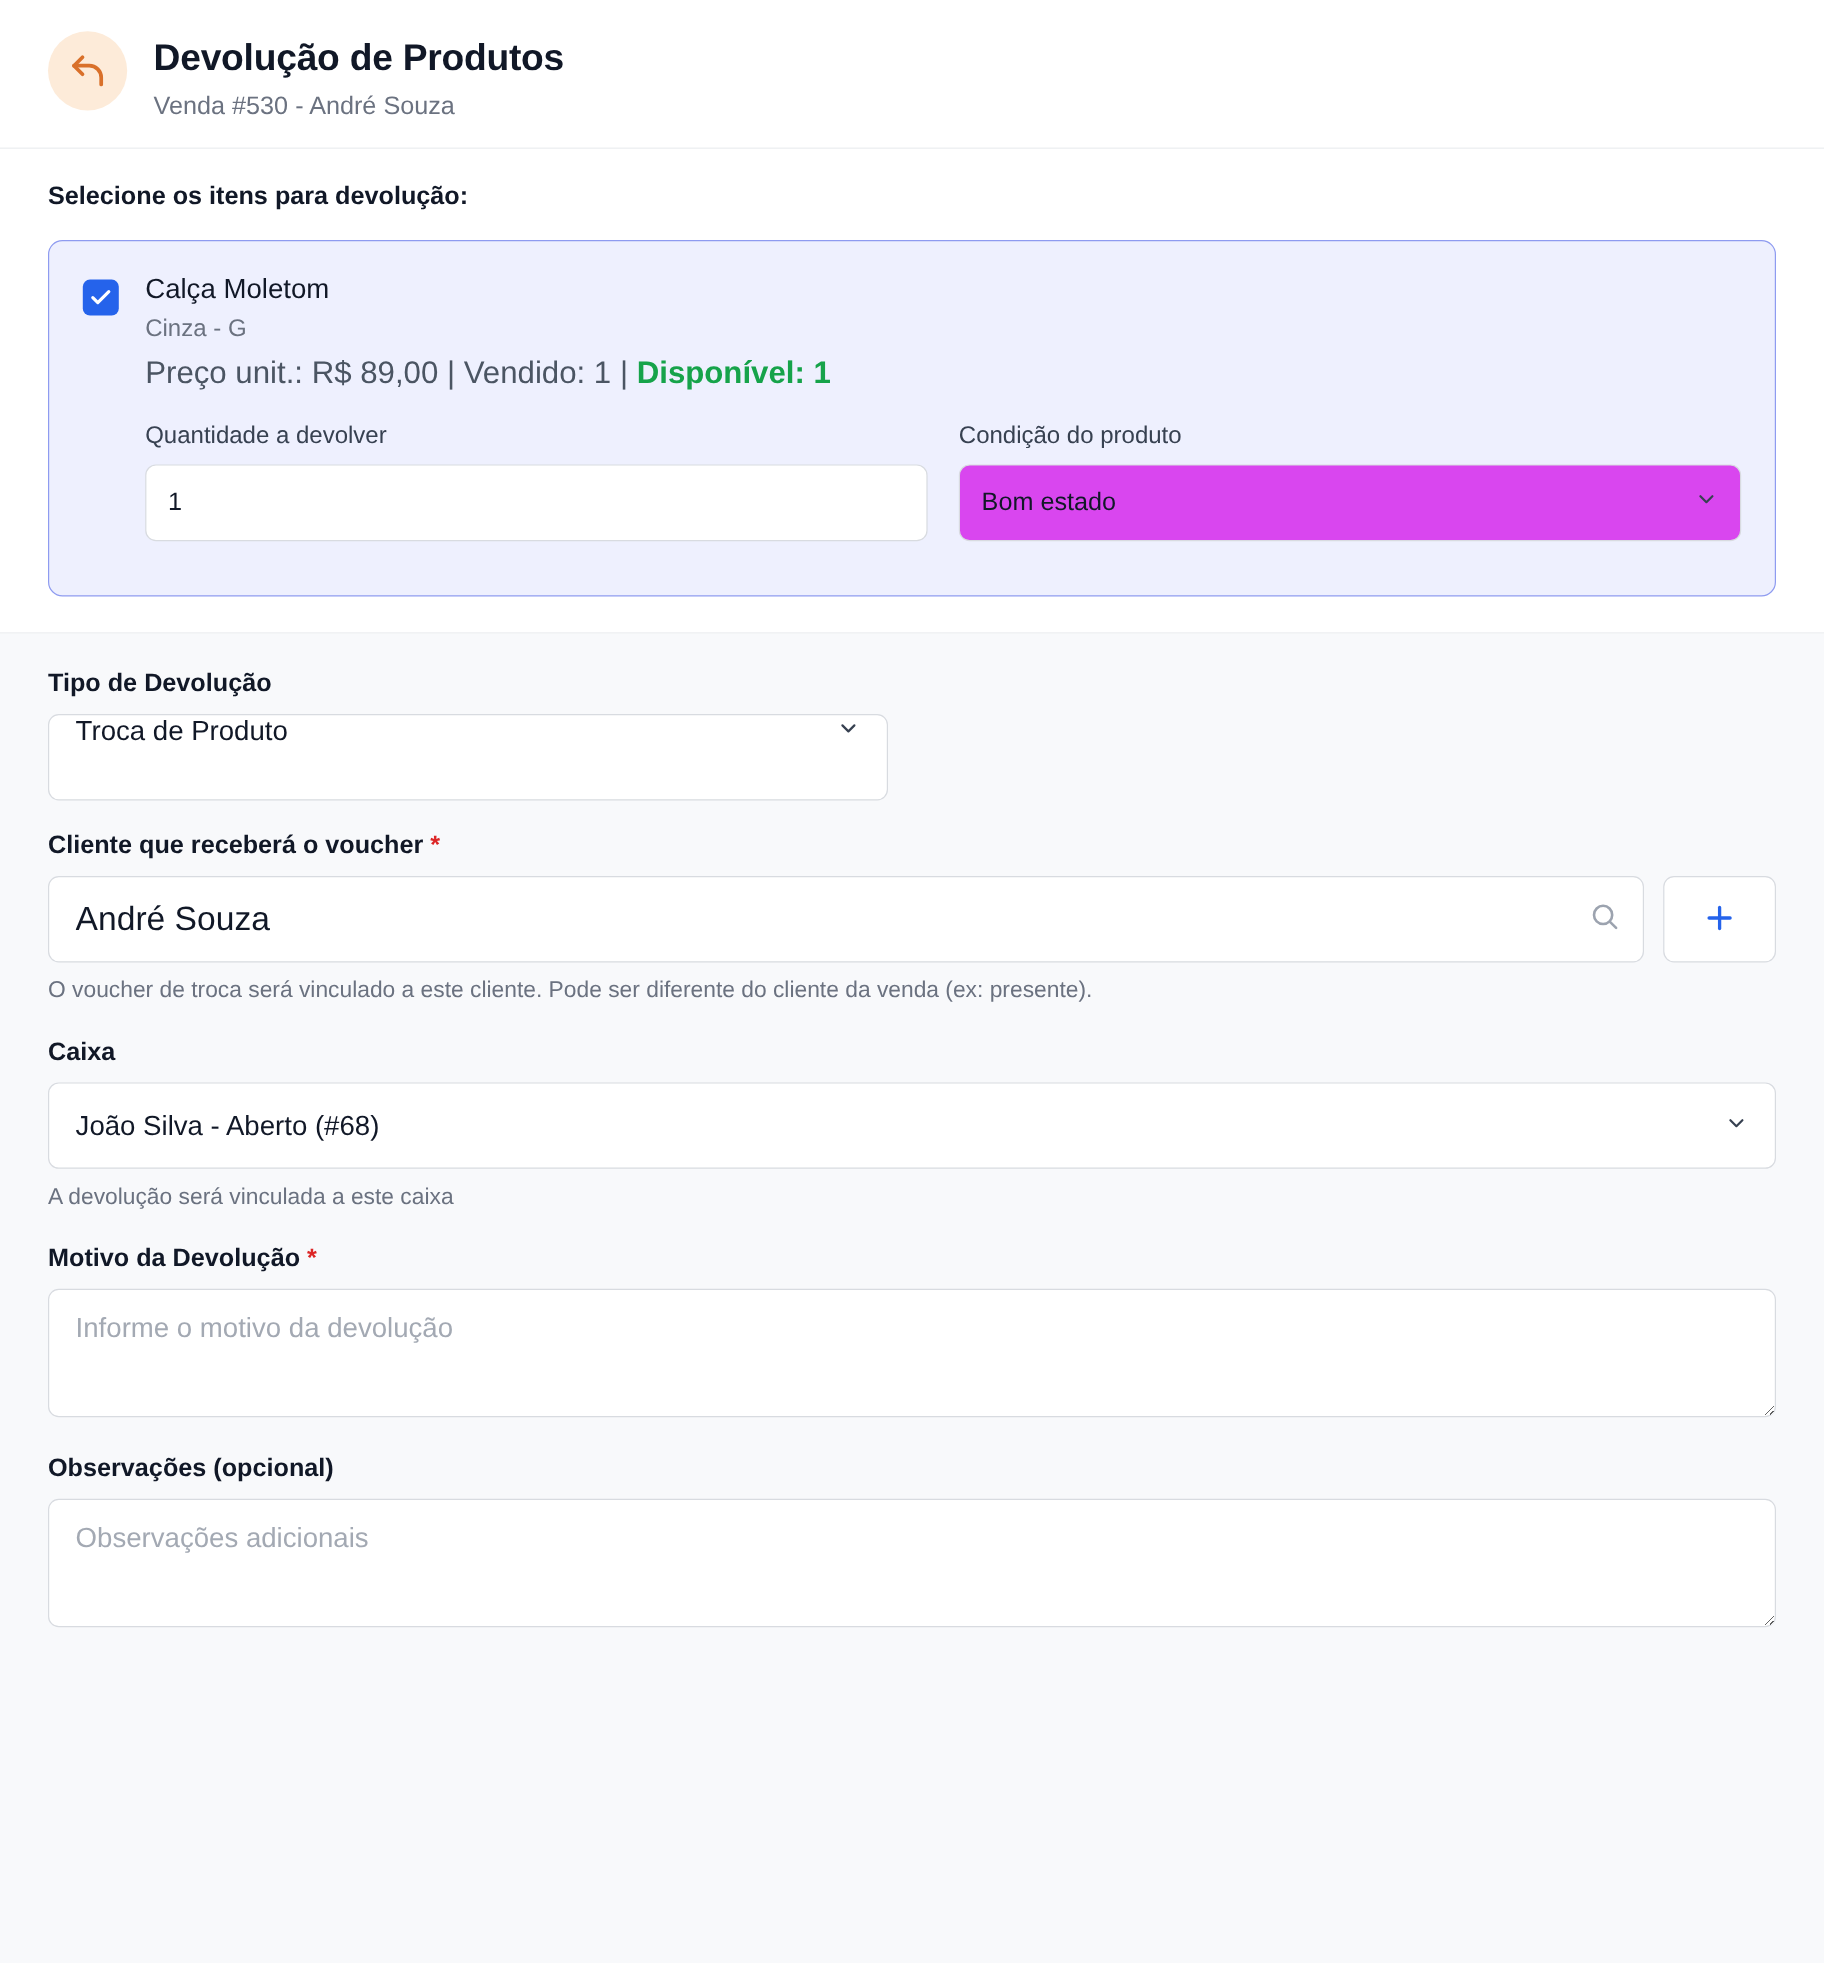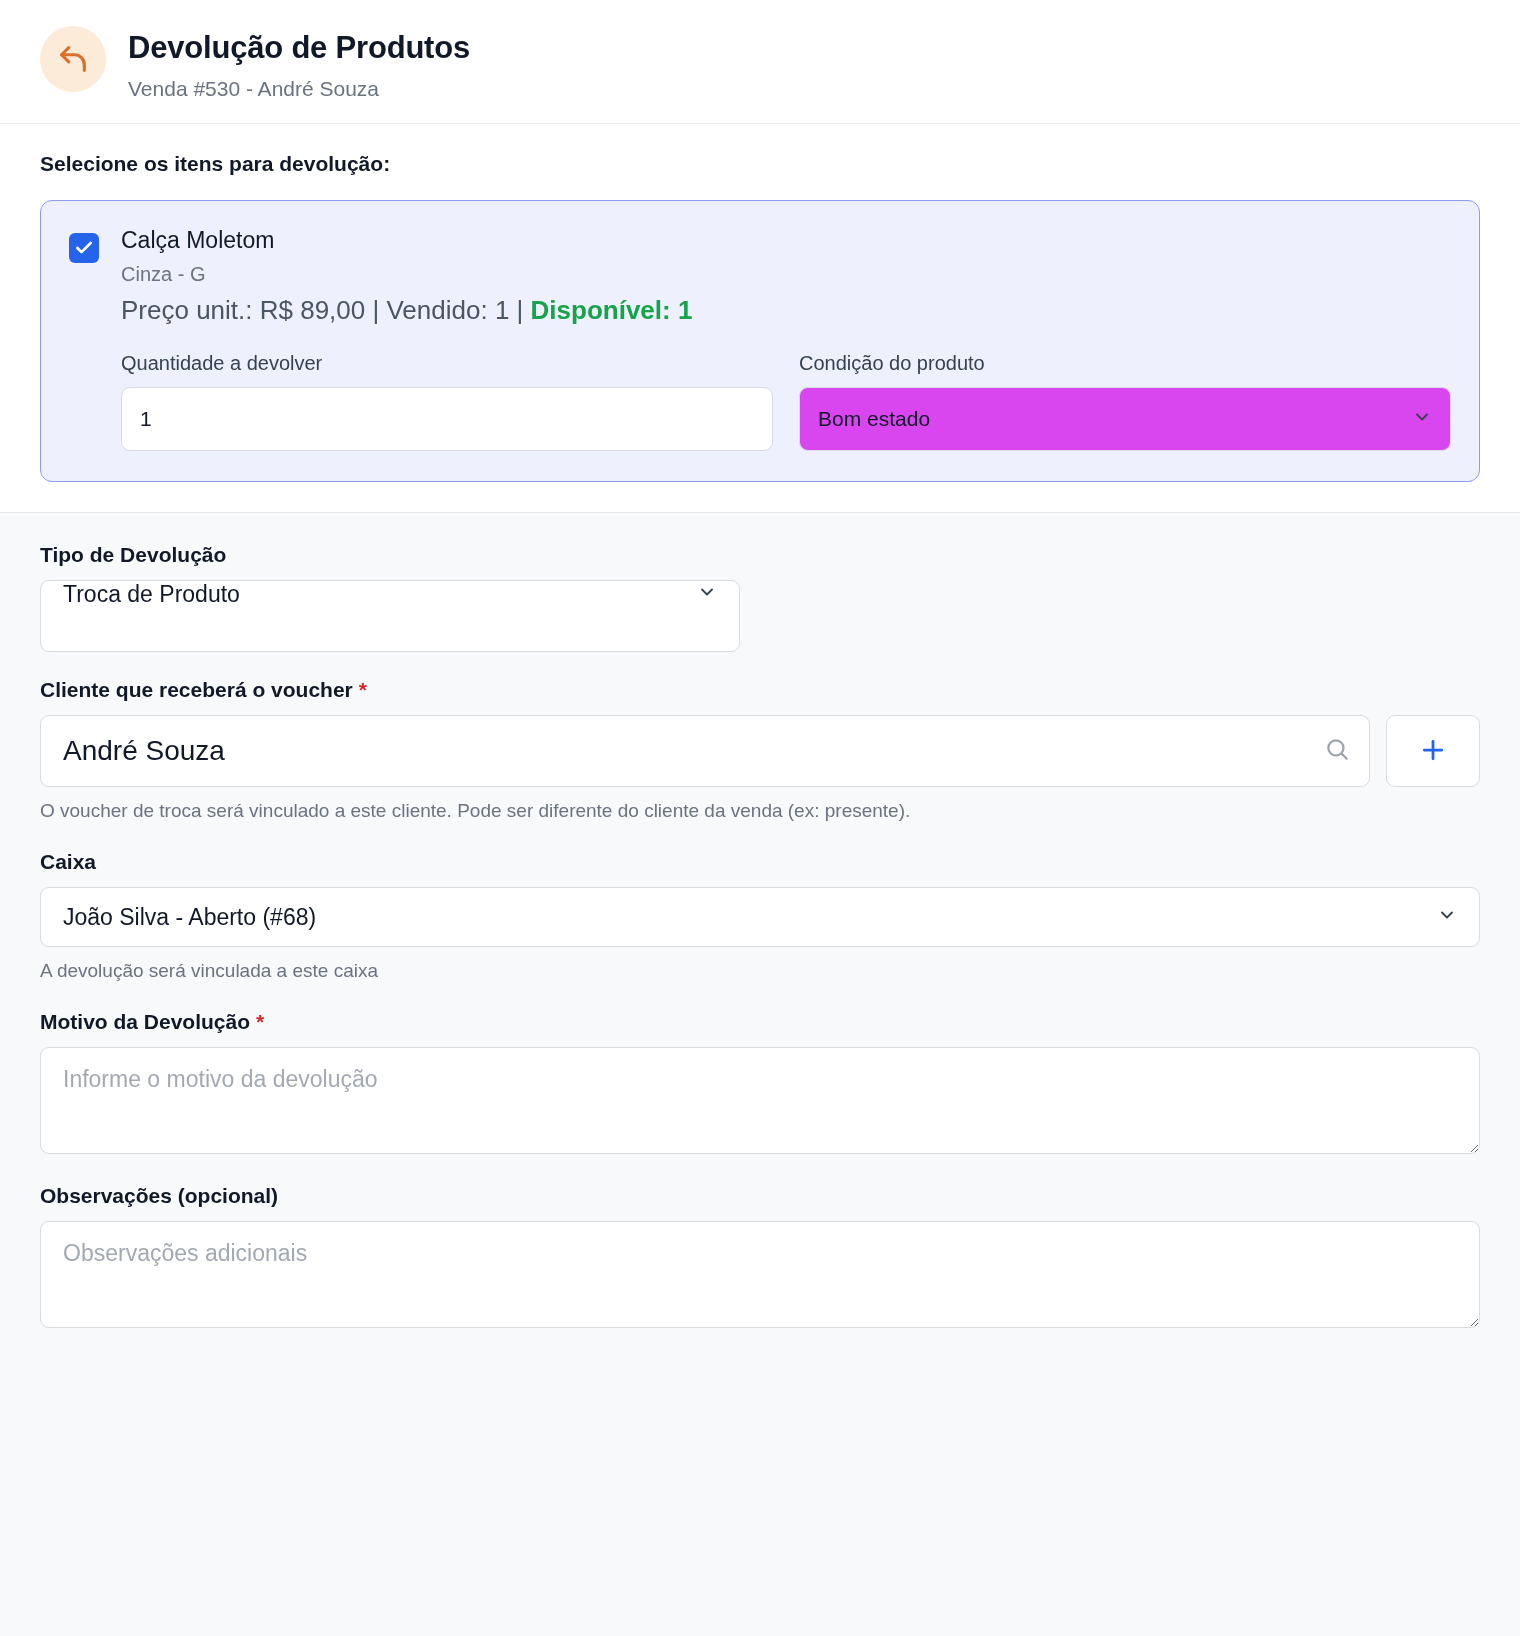--- a/index.html
+++ b/index.html
@@ -65,21 +65,21 @@
   .section-label {
     font-size: 21px;
     font-weight: bold;
     color: #111827;
     margin-bottom: 24px;
   }
   .item-card {
     border: 1.5px solid #8e9bf0;
     border-radius: 12px;
     background: #eef0fe;
-    padding: 26px 28px 30px 28px;
+    padding: 26px 28px 45px 28px;
     display: flex;
     gap: 22px;
   }
   .checkbox {
     width: 30px;
     height: 30px;
     border-radius: 6px;
     background: #2563eb;
     flex: 0 0 auto;
     margin-top: 6px;
@@ -174,21 +174,21 @@
     font-size: 23px;
     color: #111827;
     padding: 0 22px;
     display: flex;
     align-items: flex-start;
     justify-content: space-between;
     cursor: pointer;
   }
   .select-full {
     width: 100%;
-    height: 60px;
+    height: 72px;
     border: 1px solid #d8dbe0;
     border-radius: 9px;
     background: #ffffff;
     font-size: 23px;
     color: #111827;
     padding: 0 22px;
     display: flex;
     align-items: center;
     justify-content: space-between;
     cursor: pointer;

